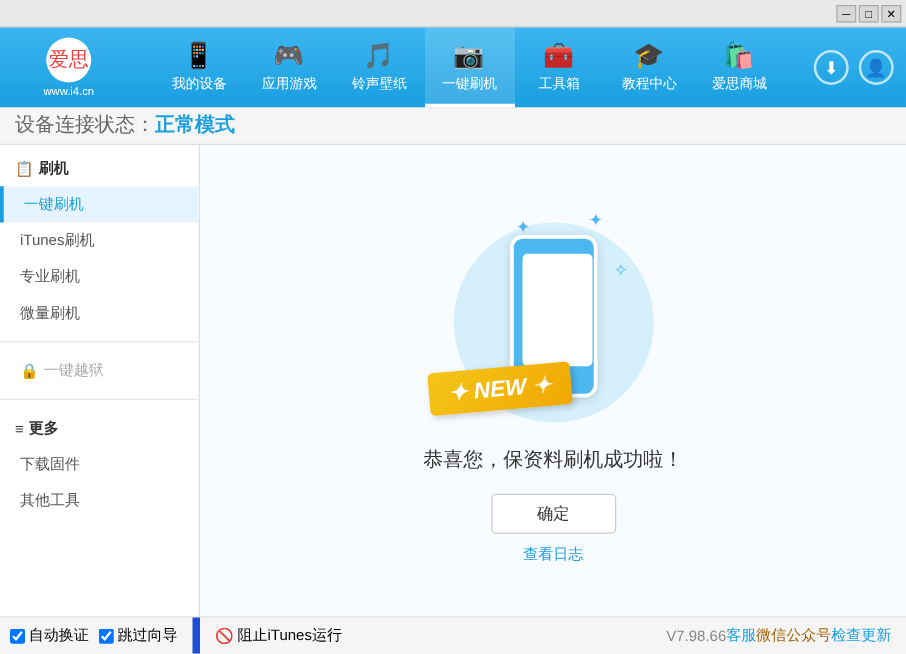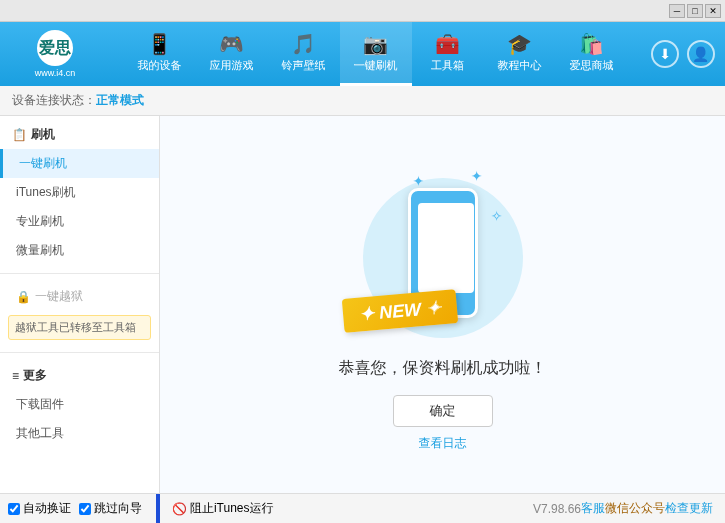--- a/index.html
+++ b/index.html
@@ -39,23 +39,23 @@
       flex-direction: column;
       align-items: center;
       justify-content: center;
       flex-shrink: 0;
     }
     .logo-circle {
       width: 36px; height: 36px;
       background: #fff;
       border-radius: 50%;
       display: flex; align-items: center; justify-content: center;
-      color: #0f766e;
+      color: #ef4444;
       font-size: 16px;
-      font-weight: bold;
+      font-weight: normal;
     }
     .logo-url {
       color: #fff;
       font-size: 9px;
       margin-top: 2px;
     }
     .nav-items {
       display: flex;
       flex: 1;
       justify-content: center;
@@ -102,21 +102,21 @@
     }
 
     
     .status-bar {
       height: 30px;
       background: #f5f5f5;
       border-bottom: 1px solid #ddd;
       display: flex;
       align-items: center;
       padding: 0 12px;
-      font-size: 12px;
+      font-size: 16px;
       color: #333;
     }
     .status-label { color: #666; }
     .status-value { color: #1a9fe0; font-weight: bold; }
 
     
     .main {
       display: flex;
       height: calc(523px - 22px - 64px - 30px - 30px);
     }
@@ -362,23 +362,20 @@
       </div>
     </div>
 
     <div class="sidebar-divider"></div>
 
     <div class="sidebar-section">
       <div class="sidebar-disabled">
         <span>🔒</span>
         <span>一键越狱</span>
       </div>
-      <div class="sidebar-warning-box">
-        <span>越狱工具已转移至工具箱</span>
-      </div>
     </div>
 
     <div class="sidebar-divider"></div>
 
     <div class="sidebar-section">
       <div class="sidebar-section-header">
         <span>≡</span>
         <span>更多</span>
       </div>
       <div class="sidebar-item">
@@ -408,21 +405,21 @@
 
     <div class="success-title">恭喜您，保资料刷机成功啦！</div>
 
     <button class="confirm-btn">确定</button>
     <a class="goto-daily">查看日志</a>
   </div>
 </div>
 
 <div style="display:flex; height:30px; background:#f5f5f5; border-top:1px solid #ddd;">
 
-  <div style="width:160px; border-right:4px solid #1d4ed8; display:flex; flex-direction:column; justify-content:center; padding:2px 8px; gap:2px;">
+  <div style="width:160px; border-right:6px solid #1d4ed8; display:flex; flex-direction:column; justify-content:center; padding:2px 8px; gap:2px;">
     <div style="display:flex; gap:8px;">
       <label class="checkbox-wrap">
         <input type="checkbox" checked="" style="">
         <span>自动换证</span>
       </label>
       <label class="checkbox-wrap">
         <input type="checkbox" checked="" style="">
         <span>跳过向导</span>
       </label>
     </div>

